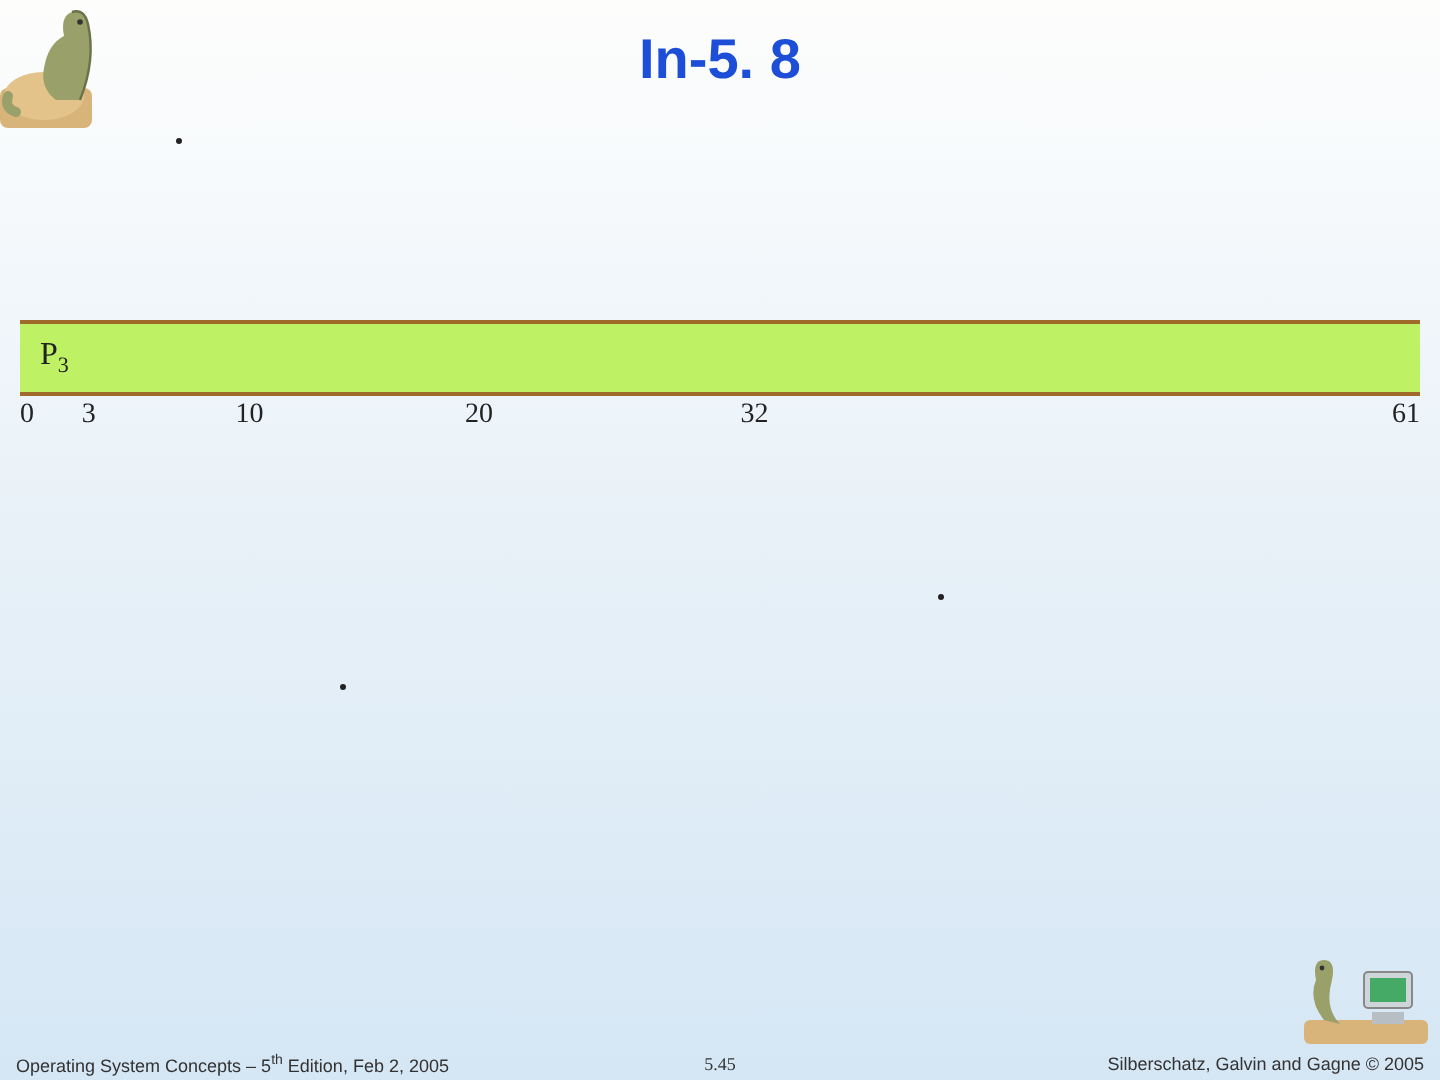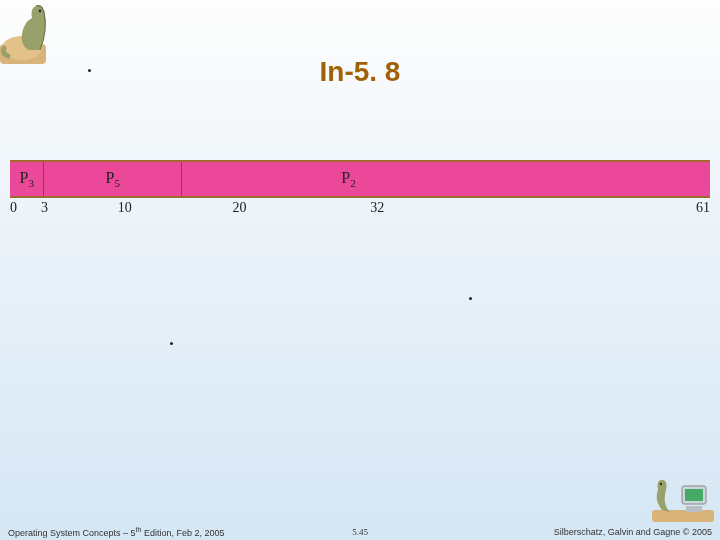--- a/index.html
+++ b/index.html
@@ -10,22 +10,21 @@
     position: relative;
   }
   .title {
     position: absolute;
     top: 14px;
     left: 0;
     width: 100%;
     text-align: center;
     font-size: 28px;
     font-weight: bold;
-    color: #a16207;
-    margin-top: 42px;
+    color: #1d4ed8;
   }
   .dino-tl {
     position: absolute;
     top: 0;
     left: 0;
     width: 66px;
     height: 64px;
   }
   .dino-br {
     position: absolute;
@@ -39,21 +38,21 @@
     top: 160px;
     left: 10px;
     width: 700px;
   }
   .bar {
     position: relative;
     width: 700px;
     height: 38px;
     border-top: 2px solid #a06a2a;
     border-bottom: 2px solid #a06a2a;
-    background: #ec4899;
+    background: #bef264;
     display: flex;
   }
   .seg {
     height: 100%;
     border-right: 1px solid #555;
     display: flex;
     align-items: center;
     justify-content: center;
     font-family: "Times New Roman", serif;
     font-size: 16px;
@@ -111,26 +110,20 @@
   <path d="M40 50 Q48 30 44 12 Q42 4 36 6" stroke="#6b7148" stroke-width="1.2" fill="none"></path>
   <circle cx="40" cy="11" r="1.4" fill="#333"></circle>
   <path d="M8 56 Q2 54 4 48" stroke="#9aa06a" stroke-width="5" fill="none" stroke-linecap="round"></path>
 </svg>
 
 <div class="gantt">
   <div class="bar">
     <div class="seg" style="width:4.918%">
         <span><span>P</span><span class="sub">3</span></span>
       </div>
-    <div class="seg" style="width:19.672%">
-        <span><span>P</span><span class="sub">5</span></span>
-      </div>
-    <div class="seg" style="width:47.541%">
-        <span><span>P</span><span class="sub">2</span></span>
-      </div>
   </div>
   <div class="ticks">
     <span class="tick first" style="left:0%">0</span>
     <span class="tick" style="left:4.918%">3</span>
     <span class="tick" style="left:16.393%">10</span>
     <span class="tick" style="left:32.787%">20</span>
     <span class="tick" style="left:52.459%">32</span>
     <span class="tick last" style="left:100%">61</span>
   </div>
 </div>

